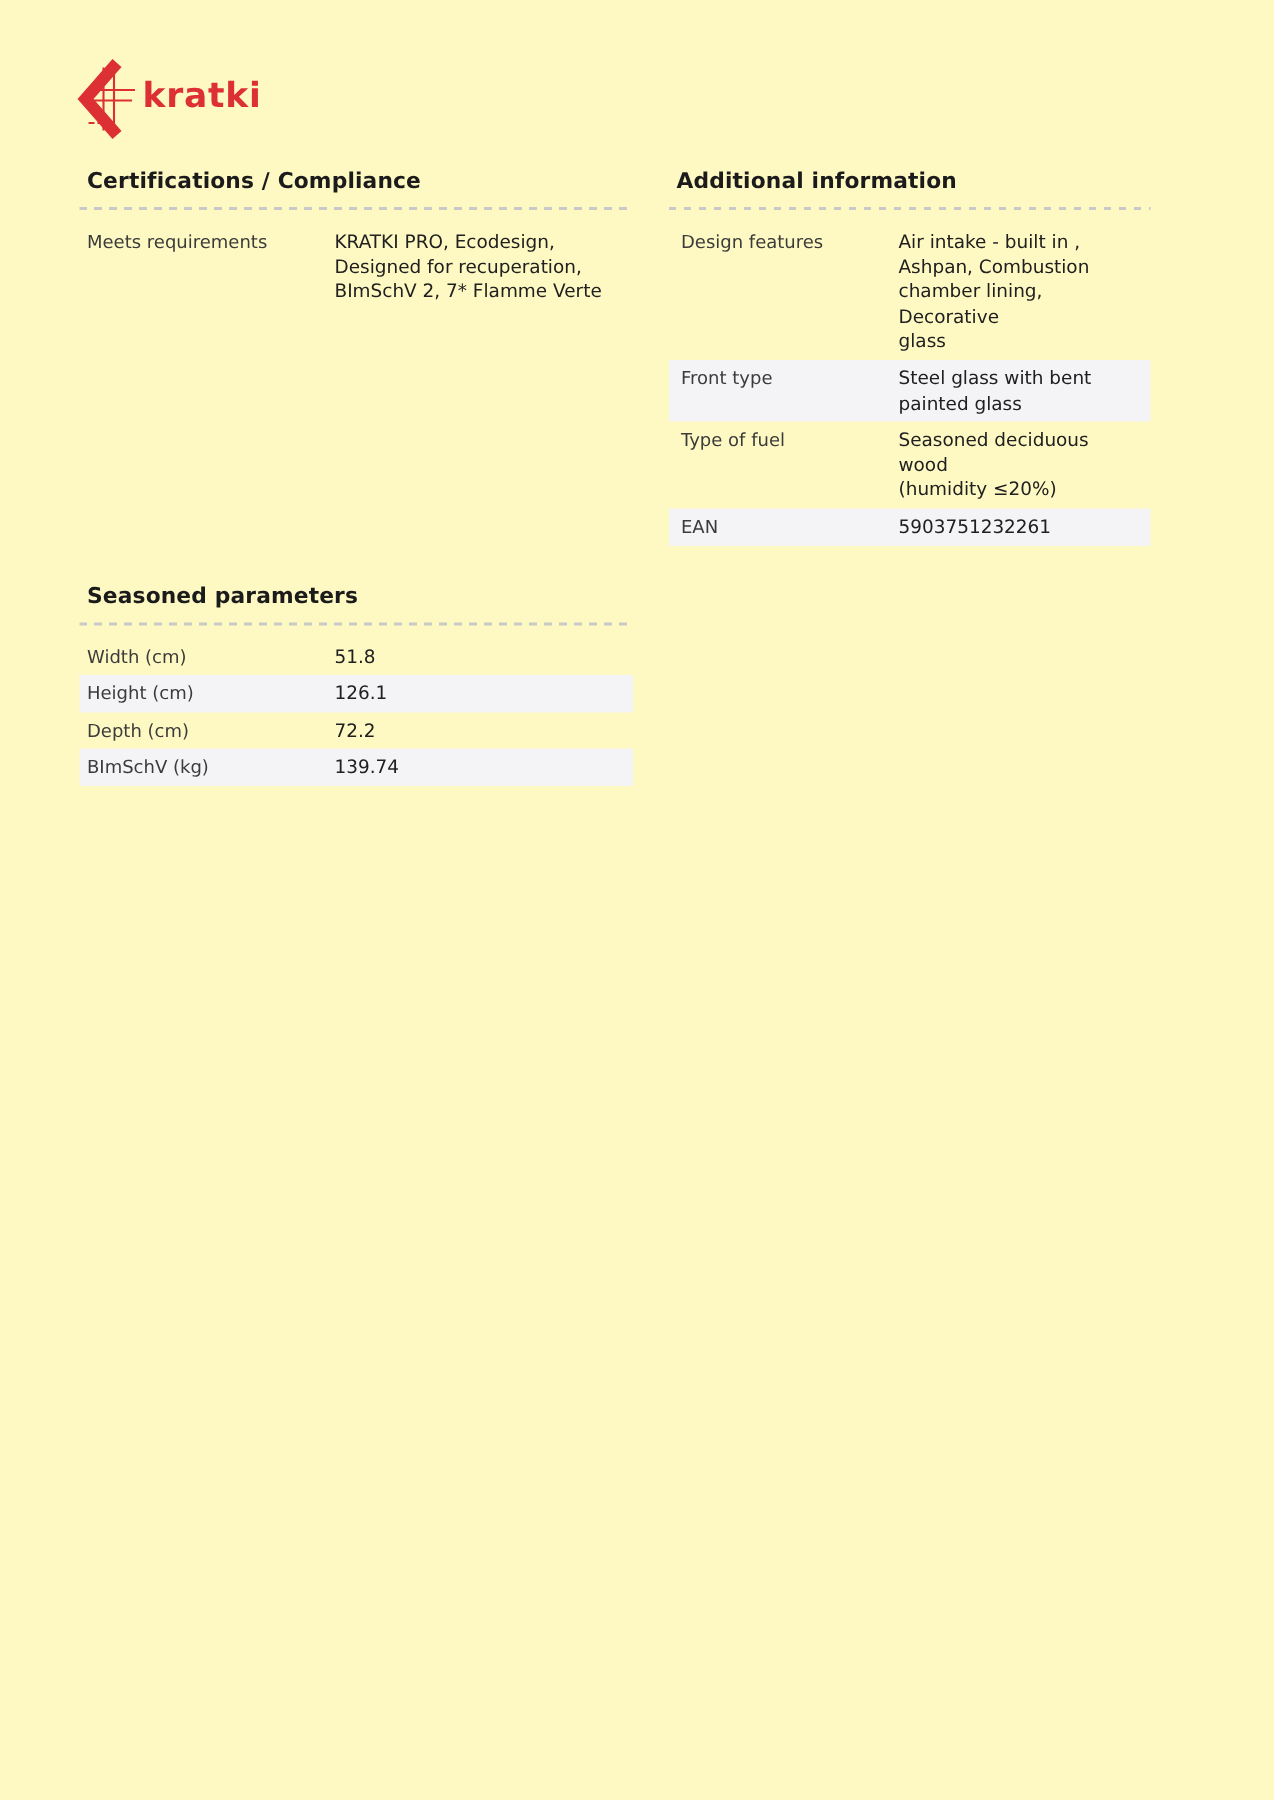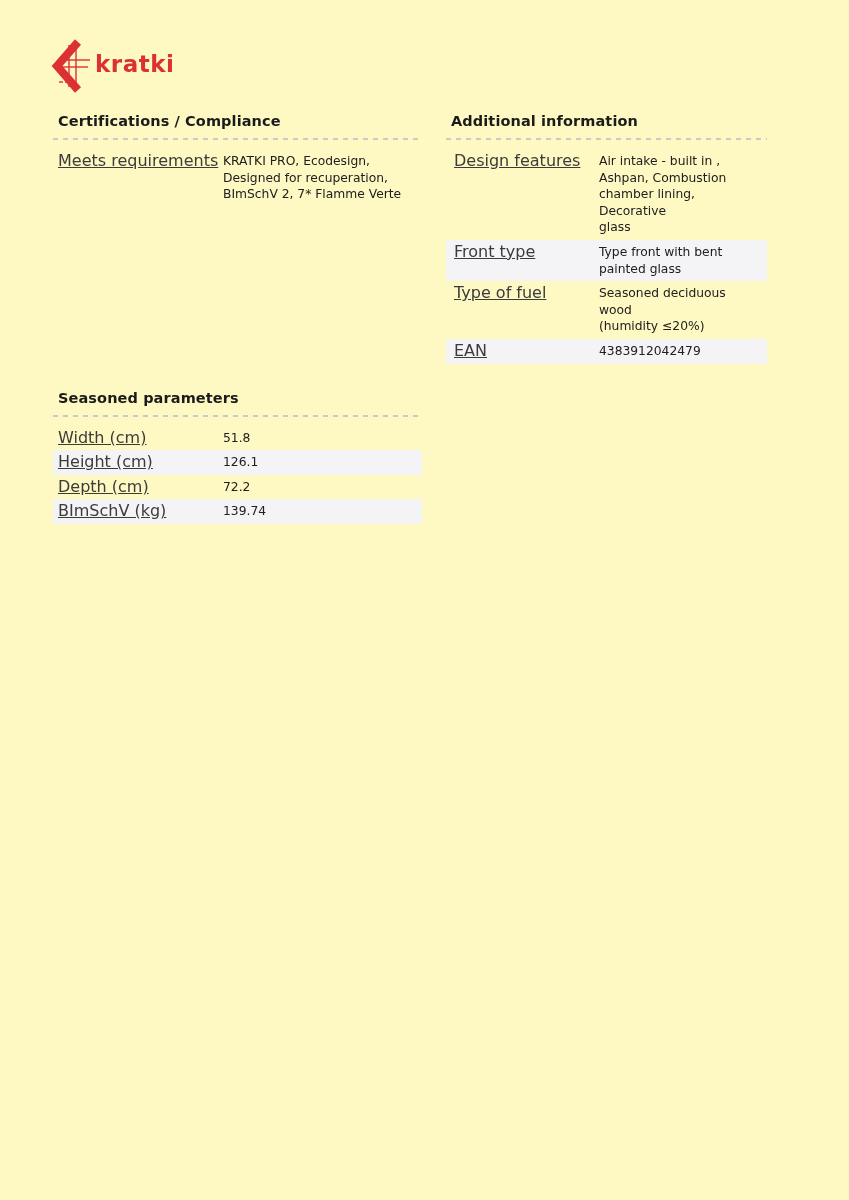--- a/index.html
+++ b/index.html
@@ -62,24 +62,23 @@
   .row {
     display: flex;
     align-items: flex-start;
     padding: 4px 0;
   }
   .row:nth-child(even) { background: #f4f4f6; }
   .row .label {
     box-sizing: border-box;
     flex: 0 0 170px;
     padding-left: 5px;
-    font-size: 16px;
+    font-size: 12px;
     line-height: 16.6px;
     color: #3b3b3b;
-    text-decoration: underline;
   }
   .col-right .row .label { flex-basis: 153px; padding-left: 8px; }
   .row .value {
     flex: 1;
     min-width: 0;
     padding-right: 6px;
     font-size: 12.3px;
     line-height: 16.6px;
     font-weight: normal;
     color: #202020;
@@ -129,31 +128,31 @@
       <div class="spec-table">
         <div class="row">
           <div class="label">Design features</div>
           <div class="value">Air intake - built in ,
 Ashpan, Combustion
 chamber lining, Decorative
 glass</div>
         </div>
         <div class="row">
           <div class="label">Front type</div>
-          <div class="value">Type front with bent
+          <div class="value">Steel glass with bent
 painted glass</div>
         </div>
         <div class="row">
           <div class="label">Type of fuel</div>
           <div class="value">Seasoned deciduous wood
 (humidity ≤20%)</div>
         </div>
         <div class="row">
           <div class="label">EAN</div>
-          <div class="value">4383912042479</div>
+          <div class="value">5903751232261</div>
         </div>
       </div>
     </section>
 
     <section class="col-left">
       <h2 class="section-title">Seasoned parameters</h2>
       <div class="rule"></div>
       <div class="spec-table">
         <div class="row">
           <div class="label">Width (cm)</div>

